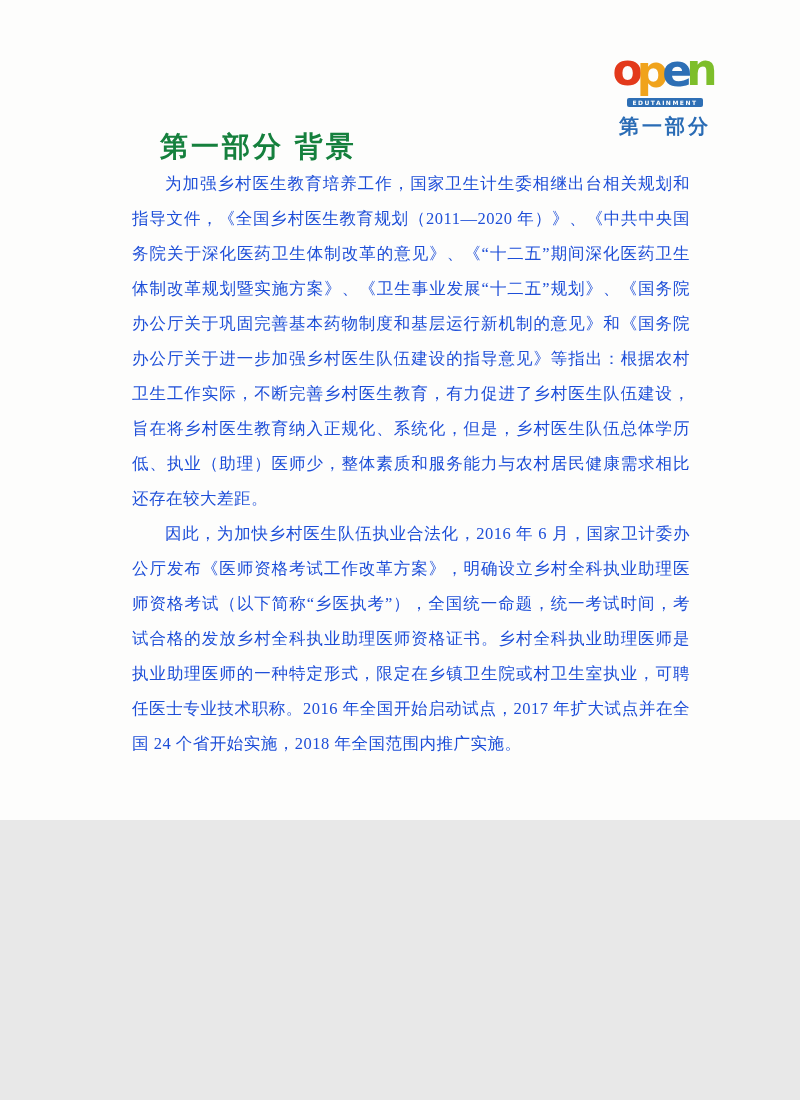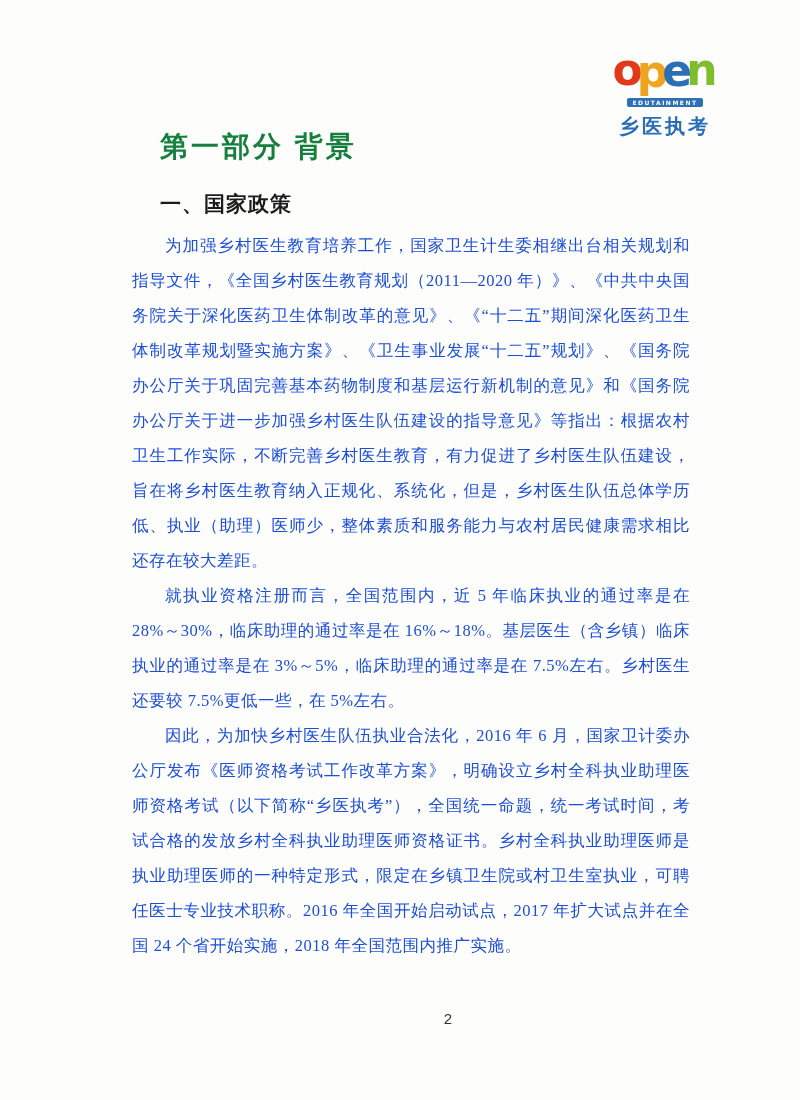--- a/index.html
+++ b/index.html
@@ -4,21 +4,21 @@
 <style>
   * { margin: 0; padding: 0; box-sizing: border-box; }
   html, body { width: 800px; height: 1100px; }
   body {
     font-family: "Liberation Serif", serif;
     background: #e8e8e8;
   }
   .page {
     position: relative;
     width: 800px;
-    height: 1100px;
+    height: 820px;
     background: #fdfdfc;
     overflow: hidden;
     color: #262626;
   }
   
   .logo {
     position: absolute;
     top: 50px;
     right: 76px;
     width: 118px;
@@ -97,26 +97,24 @@
 </head>
 <body>
 
 <div class="page">
 
   <div class="logo">
     <div class="logo-word">
       <span class="lt-o" style="color: rgb(227, 57, 27);">o</span><span class="lt-p" style="color: rgb(240, 163, 28);">p</span><span class="lt-e" style="color: rgb(45, 111, 181);">e</span><span class="lt-n" style="color: rgb(125, 190, 42);">n</span>
     </div>
     <div class="logo-tagline" style="background-color: rgb(46, 111, 181);">EDUTAINMENT</div>
-    <div class="logo-brand" style="color: rgb(42, 108, 181);">乡医执考</div>
+    <div class="logo-brand" style="color: rgb(42, 108, 181);">第一部分</div>
   </div>
 
   <div class="content">
     <h1 class="doc-title">第一部分 背景</h1>
-    <h2 class="section-heading">一、国家政策</h2>
     <p class="body-para">为加强乡村医生教育培养工作，国家卫生计生委相继出台相关规划和指导文件，《全国乡村医生教育规划（2011—2020 年）》、《中共中央国务院关于深化医药卫生体制改革的意见》、《“十二五”期间深化医药卫生体制改革规划暨实施方案》、《卫生事业发展“十二五”规划》、《国务院办公厅关于巩固完善基本药物制度和基层运行新机制的意见》和《国务院办公厅关于进一步加强乡村医生队伍建设的指导意见》等指出：根据农村卫生工作实际，不断完善乡村医生教育，有力促进了乡村医生队伍建设，旨在将乡村医生教育纳入正规化、系统化，但是，乡村医生队伍总体学历低、执业（助理）医师少，整体素质和服务能力与农村居民健康需求相比还存在较大差距。</p>
-    <p class="body-para">就执业资格注册而言，全国范围内，近 5 年临床执业的通过率是在 28%～30%，临床助理的通过率是在 16%～18%。基层医生（含乡镇）临床执业的通过率是在 3%～5%，临床助理的通过率是在 7.5%左右。乡村医生还要较 7.5%更低一些，在 5%左右。</p>
     <p class="body-para">因此，为加快乡村医生队伍执业合法化，2016 年 6 月，国家卫计委办公厅发布《医师资格考试工作改革方案》，明确设立乡村全科执业助理医师资格考试（以下简称“乡医执考”），全国统一命题，统一考试时间，考试合格的发放乡村全科执业助理医师资格证书。乡村全科执业助理医师是执业助理医师的一种特定形式，限定在乡镇卫生院或村卫生室执业，可聘任医士专业技术职称。2016 年全国开始启动试点，2017 年扩大试点并在全国 24 个省开始实施，2018 年全国范围内推广实施。</p>
   </div>
 
   <div class="page-number">2</div>
 
 </div>
 
 </body></html>

